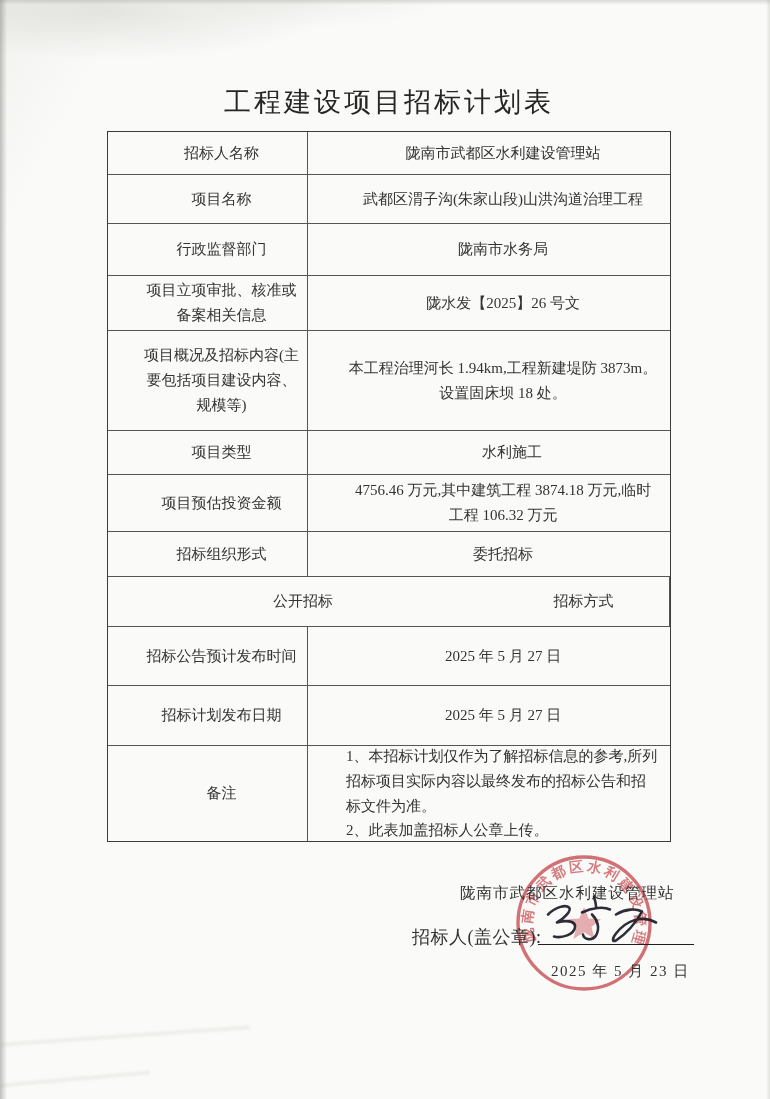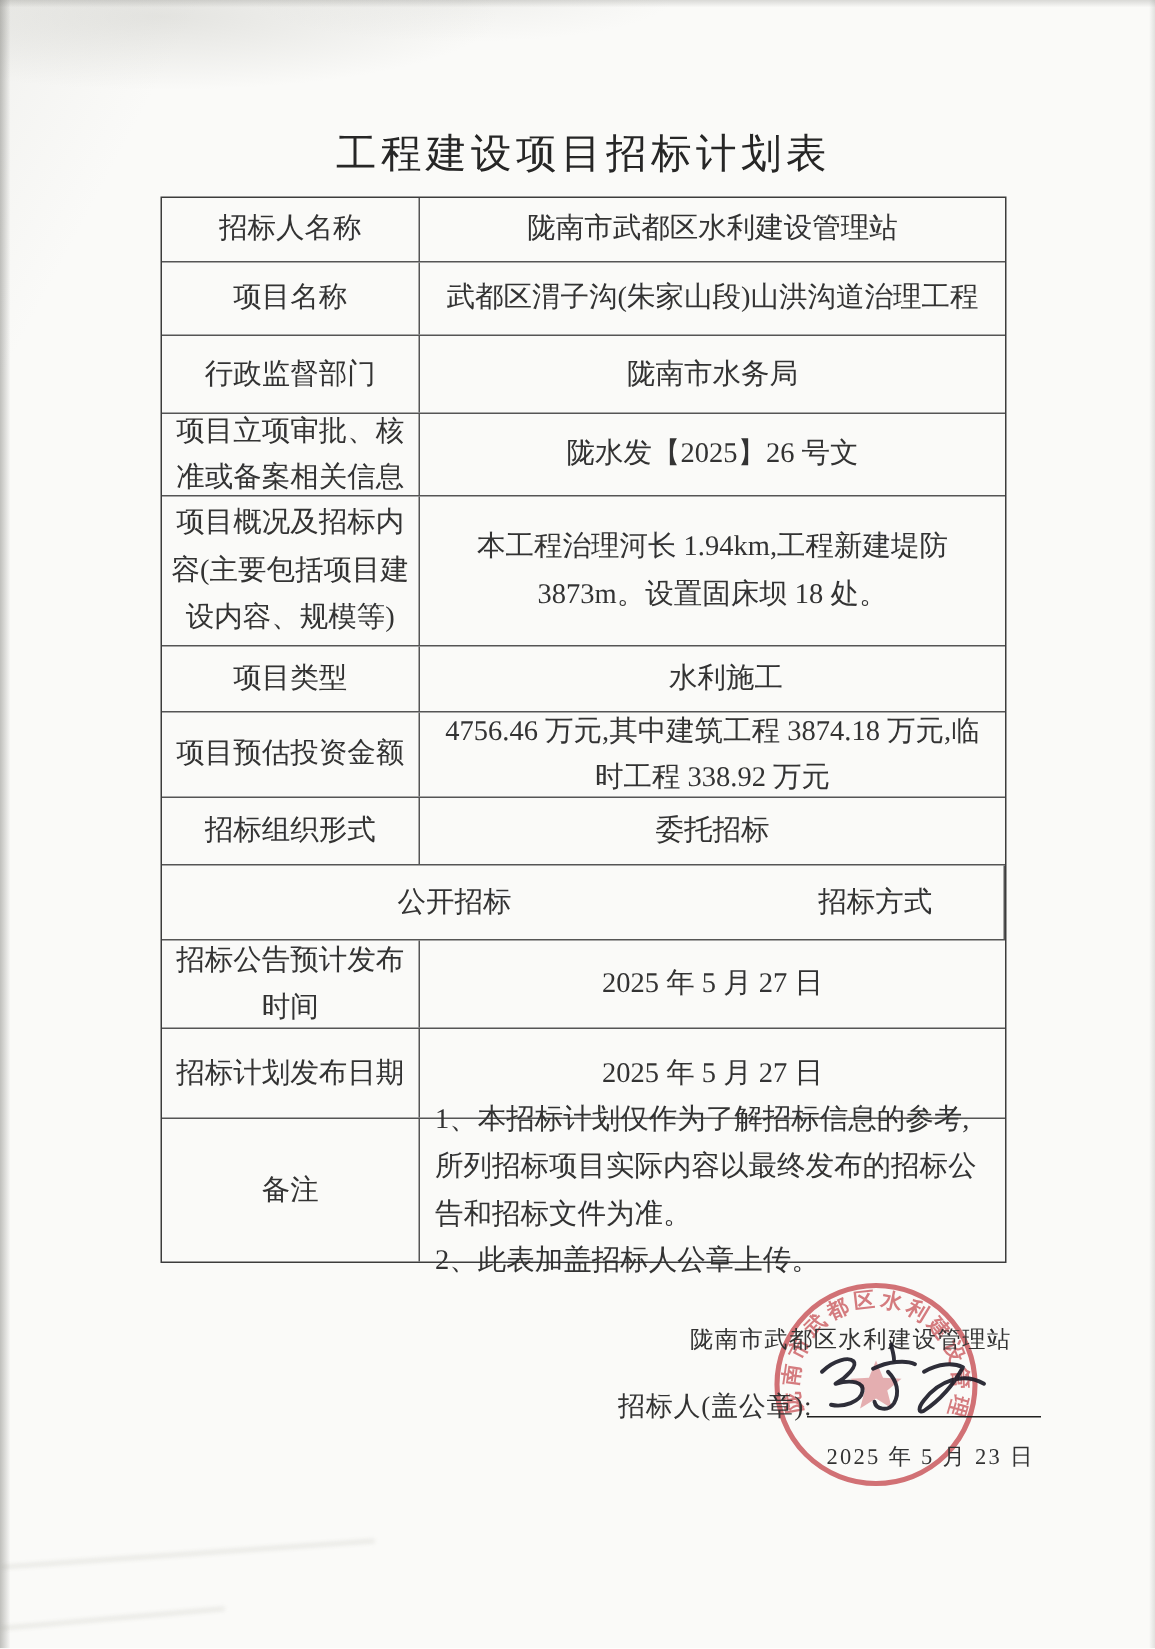--- a/index.html
+++ b/index.html
@@ -35,21 +35,21 @@
 
   .doc-table{
     position:absolute;left:107px;top:131px;width:564px;
     border:1.6px solid #3c3c3c;
     box-sizing:border-box;
     background:transparent;
   }
   .row{display:flex;box-sizing:border-box;border-bottom:1px solid #555;}
   .row:last-child{border-bottom:none;}
   .cell{box-sizing:border-box;display:flex;align-items:center;justify-content:center;
-    font-size:19px;line-height:1.65;color:#333;}
+    font-size:15px;line-height:1.65;color:#333;margin-left:28px;}
   .cell.label{width:172px;border-right:1px solid #555;text-align:center;padding:2px 6px;}
   .cell.value{flex:1;text-align:center;padding:2px 12px;}
   .cell.value.remark{justify-content:flex-start;text-align:left;white-space:pre-line;padding:4px 10px;}
   .row:nth-child(1){height:43px;}
   .row:nth-child(2){height:49px;}
   .row:nth-child(3){height:52px;}
   .row:nth-child(4){height:55px;}
   .row:nth-child(5){height:100px;}
   .row:nth-child(6){height:44px;gap:18px;}
   .row:nth-child(7){height:57px;justify-content:space-between;}
@@ -102,21 +102,21 @@
     <div class="row">
       <div class="cell label">项目概况及招标内容(主要包括项目建设内容、规模等)</div>
       <div class="cell value">本工程治理河长 1.94km,工程新建堤防 3873m。设置固床坝 18 处。</div>
     </div>
     <div class="row">
       <div class="cell label">项目类型</div>
       <div class="cell value">水利施工</div>
     </div>
     <div class="row">
       <div class="cell label">项目预估投资金额</div>
-      <div class="cell value">4756.46 万元,其中建筑工程 3874.18 万元,临时工程 338.92 万元</div>
+      <div class="cell value">4756.46 万元,其中建筑工程 3874.18 万元,临时工程 106.32 万元</div>
     </div>
     <div class="row">
       <div class="cell label">招标组织形式</div>
       <div class="cell value">委托招标</div>
     </div>
     <div class="row">
       <div class="cell value">公开招标</div>
       <div class="cell label">招标方式</div>
     </div>
     <div class="row">

